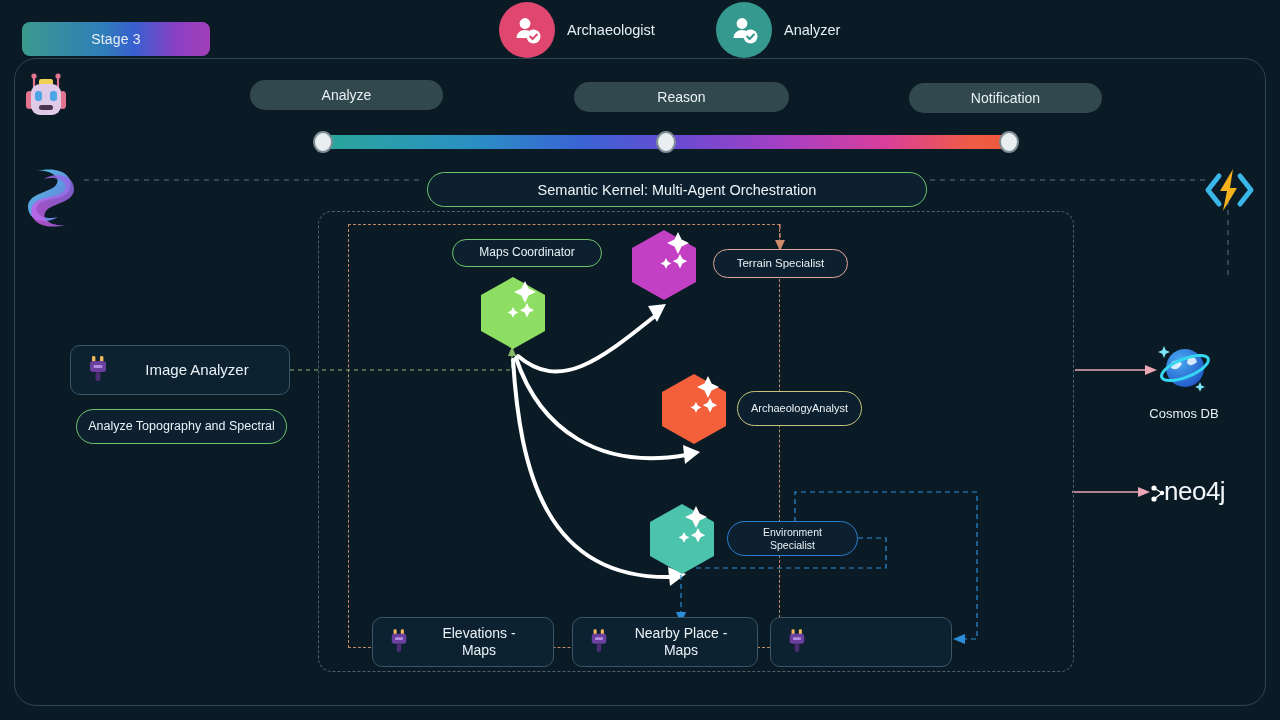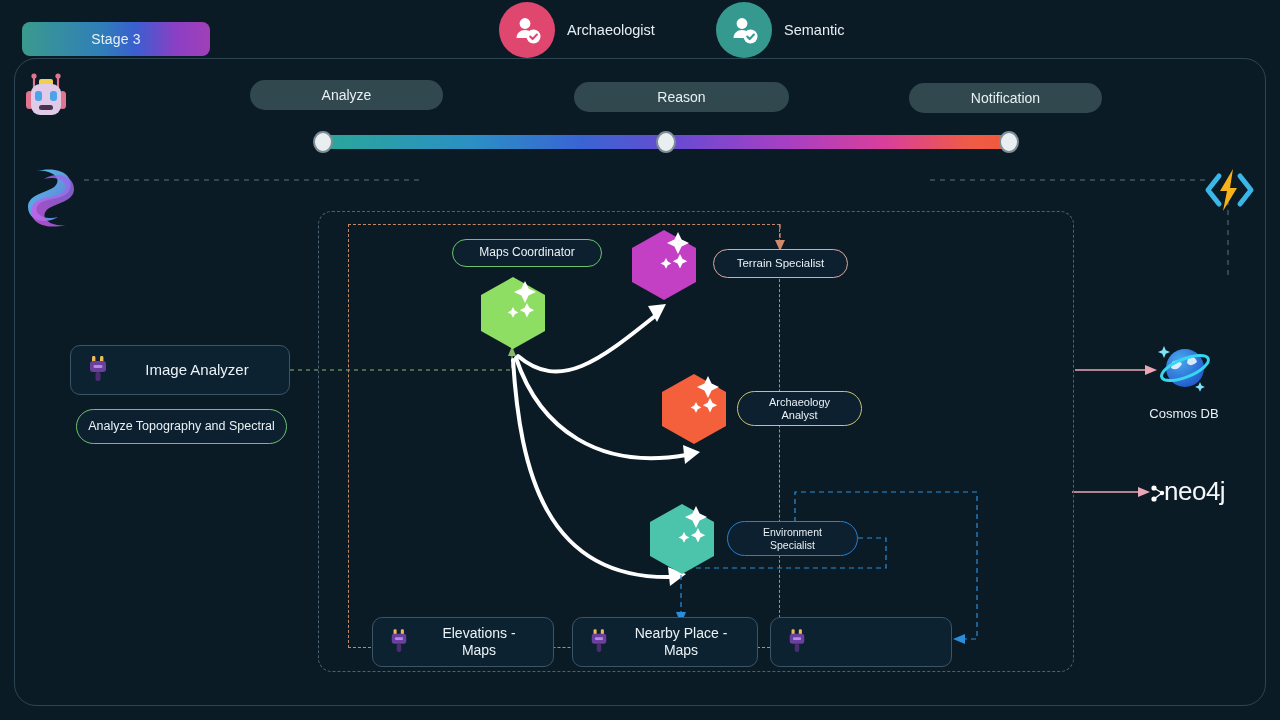--- a/index.html
+++ b/index.html
@@ -124,21 +124,21 @@
 
   <div class="persona" style="left:716px; top:2px;">
     <div class="av" style="background:#36998f;">
       <svg width="34" height="34" viewBox="0 0 34 34">
         <circle cx="15" cy="10.5" r="5.4" fill="#fff"></circle>
         <path d="M6.5 25c0-5 4-8 8.5-8s8.5 3 8.5 8z" fill="#fff"></path>
         <circle cx="23.5" cy="23.5" r="7" fill="#fff"></circle>
         <path d="M20.2 23.6l2.4 2.5 4.3-4.6" stroke="#36998f" stroke-width="2.1" fill="none" stroke-linecap="round" stroke-linejoin="round"></path>
       </svg>
     </div>
-    <div class="nm">Semantic</div>
+    <div class="nm">Analyzer</div>
   </div>
 
   <div class="panel"></div>
 
   <div class="robot">
     <svg width="44" height="50" viewBox="0 0 44 50">
       <line x1="10" y1="4" x2="10" y2="20" stroke="#e2748f" stroke-width="2.2"></line>
       <line x1="34" y1="4" x2="34" y2="20" stroke="#e2748f" stroke-width="2.2"></line>
       <circle cx="10" cy="4" r="2.6" fill="#e2748f"></circle>
       <circle cx="34" cy="4" r="2.6" fill="#e2748f"></circle>
@@ -222,20 +222,23 @@
   </div>
 
   <div style="position:absolute;left:1200px;top:166px;width:56px;height:48px;">
     <svg width="56" height="48" viewBox="0 0 56 48">
       <path d="M19 10 L8 24 L19 38" stroke="#3ab6e8" stroke-width="5" fill="none" stroke-linecap="round" stroke-linejoin="round"></path>
       <path d="M40 10 L51 24 L40 38" stroke="#3ab6e8" stroke-width="5" fill="none" stroke-linecap="round" stroke-linejoin="round"></path>
       <path d="M33 3 L20 25 L27 25 L23 45 L37 22 L30 22 Z" fill="#f5b21b"></path>
     </svg>
   </div>
 
+  <div class="sk-bar">
+    <span>Semantic Kernel: Multi-Agent Orchestration</span>
+  </div>
 
   <div class="toolbox" style="left:70px; top:345px; width:220px; height:50px; font-size:15px;">
     <span>
       <svg width="22" height="28" viewBox="0 0 22 28">
         <rect x="5" y="1" width="3.4" height="6" rx="1.4" fill="#f0b95c"></rect>
         <rect x="13" y="1" width="3.4" height="6" rx="1.4" fill="#f0b95c"></rect>
         <rect x="3" y="6" width="16" height="11" rx="3" fill="#6b3f9e"></rect>
         <rect x="6.5" y="10" width="9" height="3" rx="1.2" fill="#b28ae0"></rect>
         <rect x="8.5" y="17" width="5" height="9" rx="2" fill="#4c2d72"></rect>
       </svg>
@@ -248,21 +251,21 @@
   </div>
 
   <div class="pill" style="left:452px; top:239px; width:150px; height:28px; border:1px solid #6cc46a; background:#0d2030; font-size:12px;">
     <span>Maps Coordinator</span>
   </div>
 
   <div class="pill" style="left:713px; top:249px; width:135px; height:29px; border:1px solid #e0a898; background:#0d2030; font-size:11.5px;">
     <span>Terrain Specialist</span>
   </div>
 
-  <div class="pill" style="left:737px; top:391px; width:125px; height:35px; border:1px solid #c9c37a; background:#0d2030; font-size:11px; flex-direction:column;">
+  <div class="pill" style="left:737px; top:391px; width:125px; height:35px; border:1px solid #c9c37a; background:#0d2030; font-size:11px; flex-direction:row;">
     <span>Archaeology</span>
     <span>Analyst</span>
   </div>
 
   <div class="pill" style="left:727px; top:521px; width:131px; height:35px; border:1.4px solid #2a7fd0; background:#0d2030; font-size:10.5px; flex-direction:column;">
     <span>Environment</span>
     <span>Specialist</span>
   </div>
 
   <div class="hex" style="left:477px; top:275px;">

